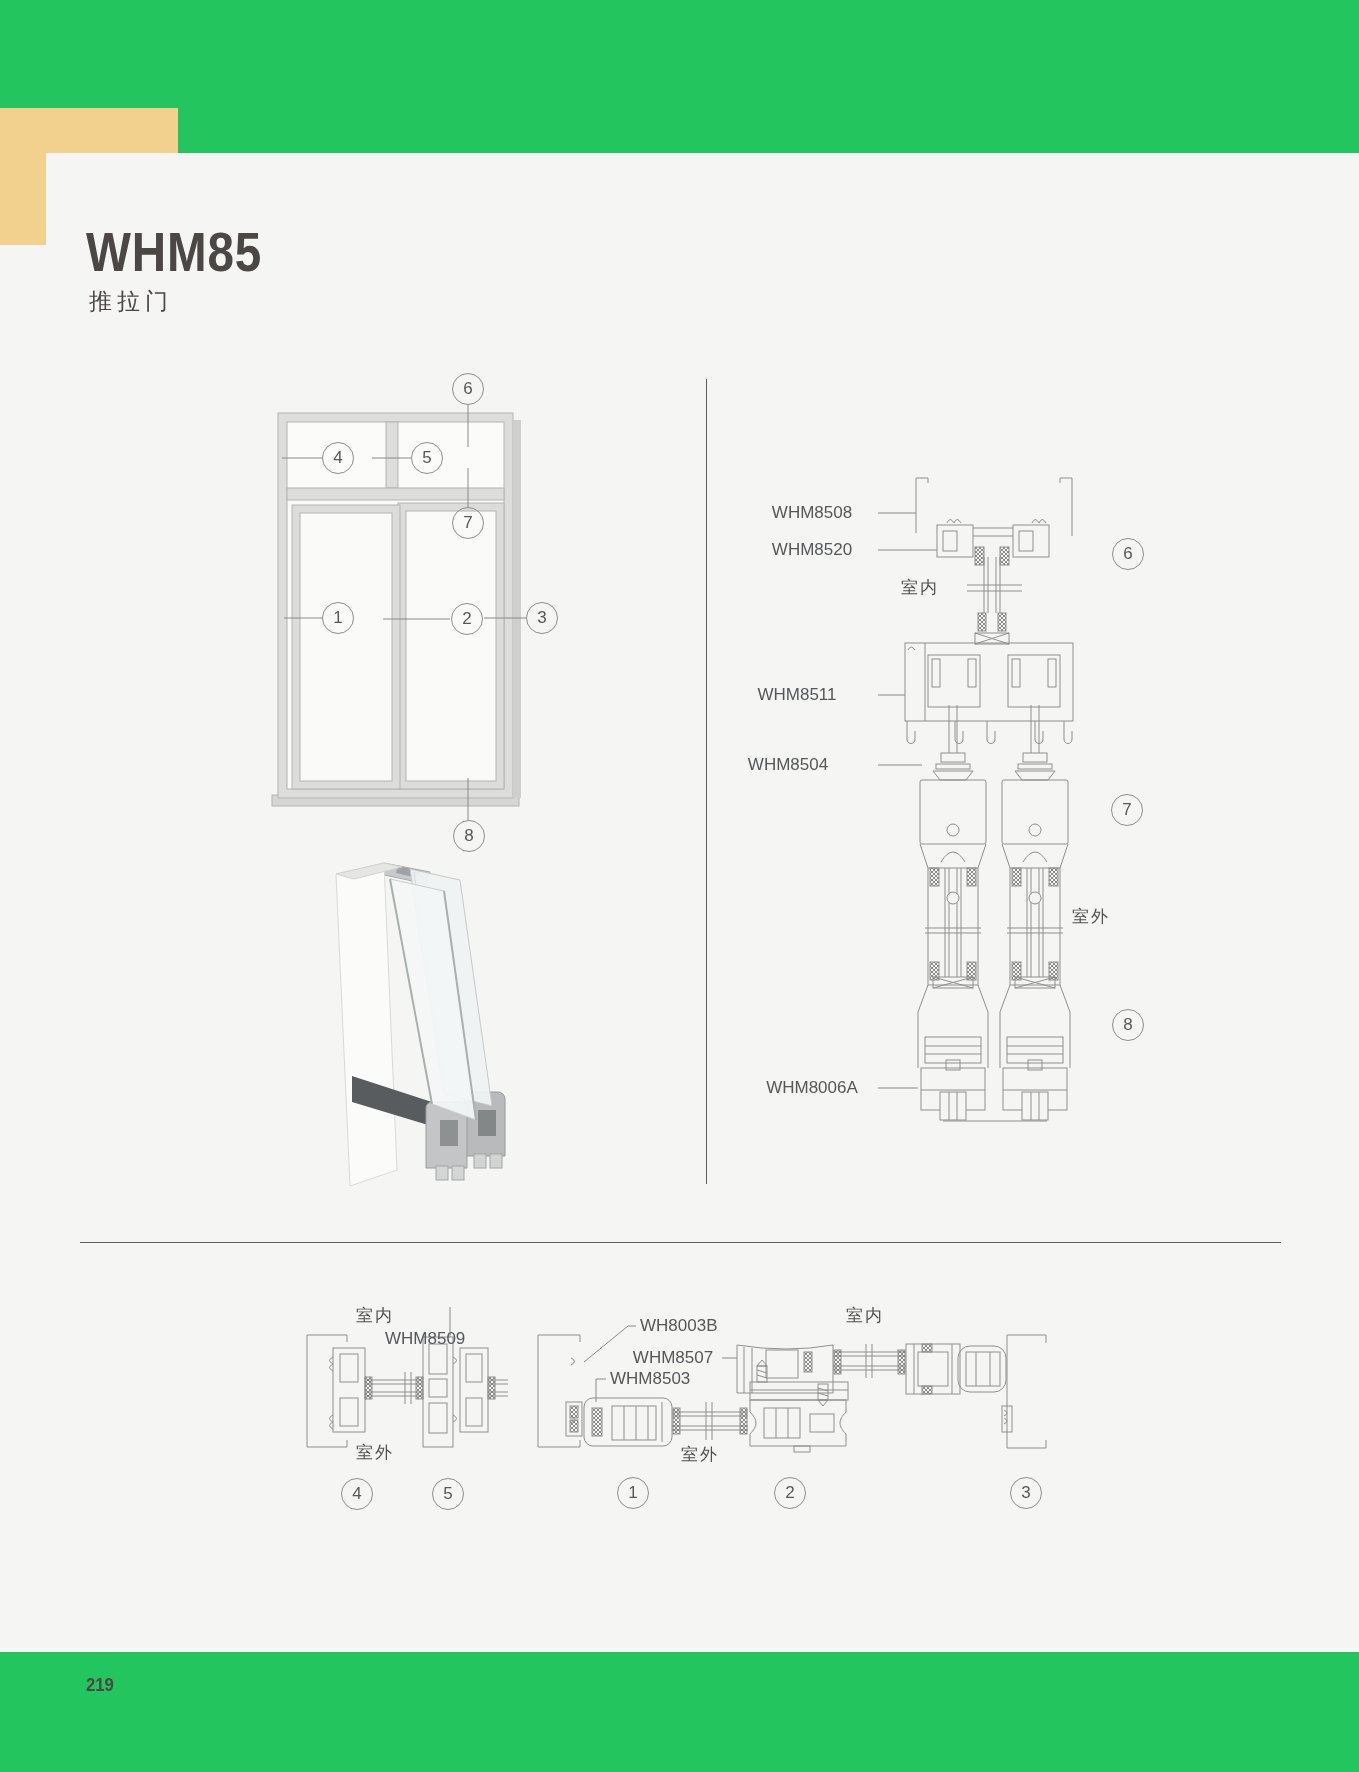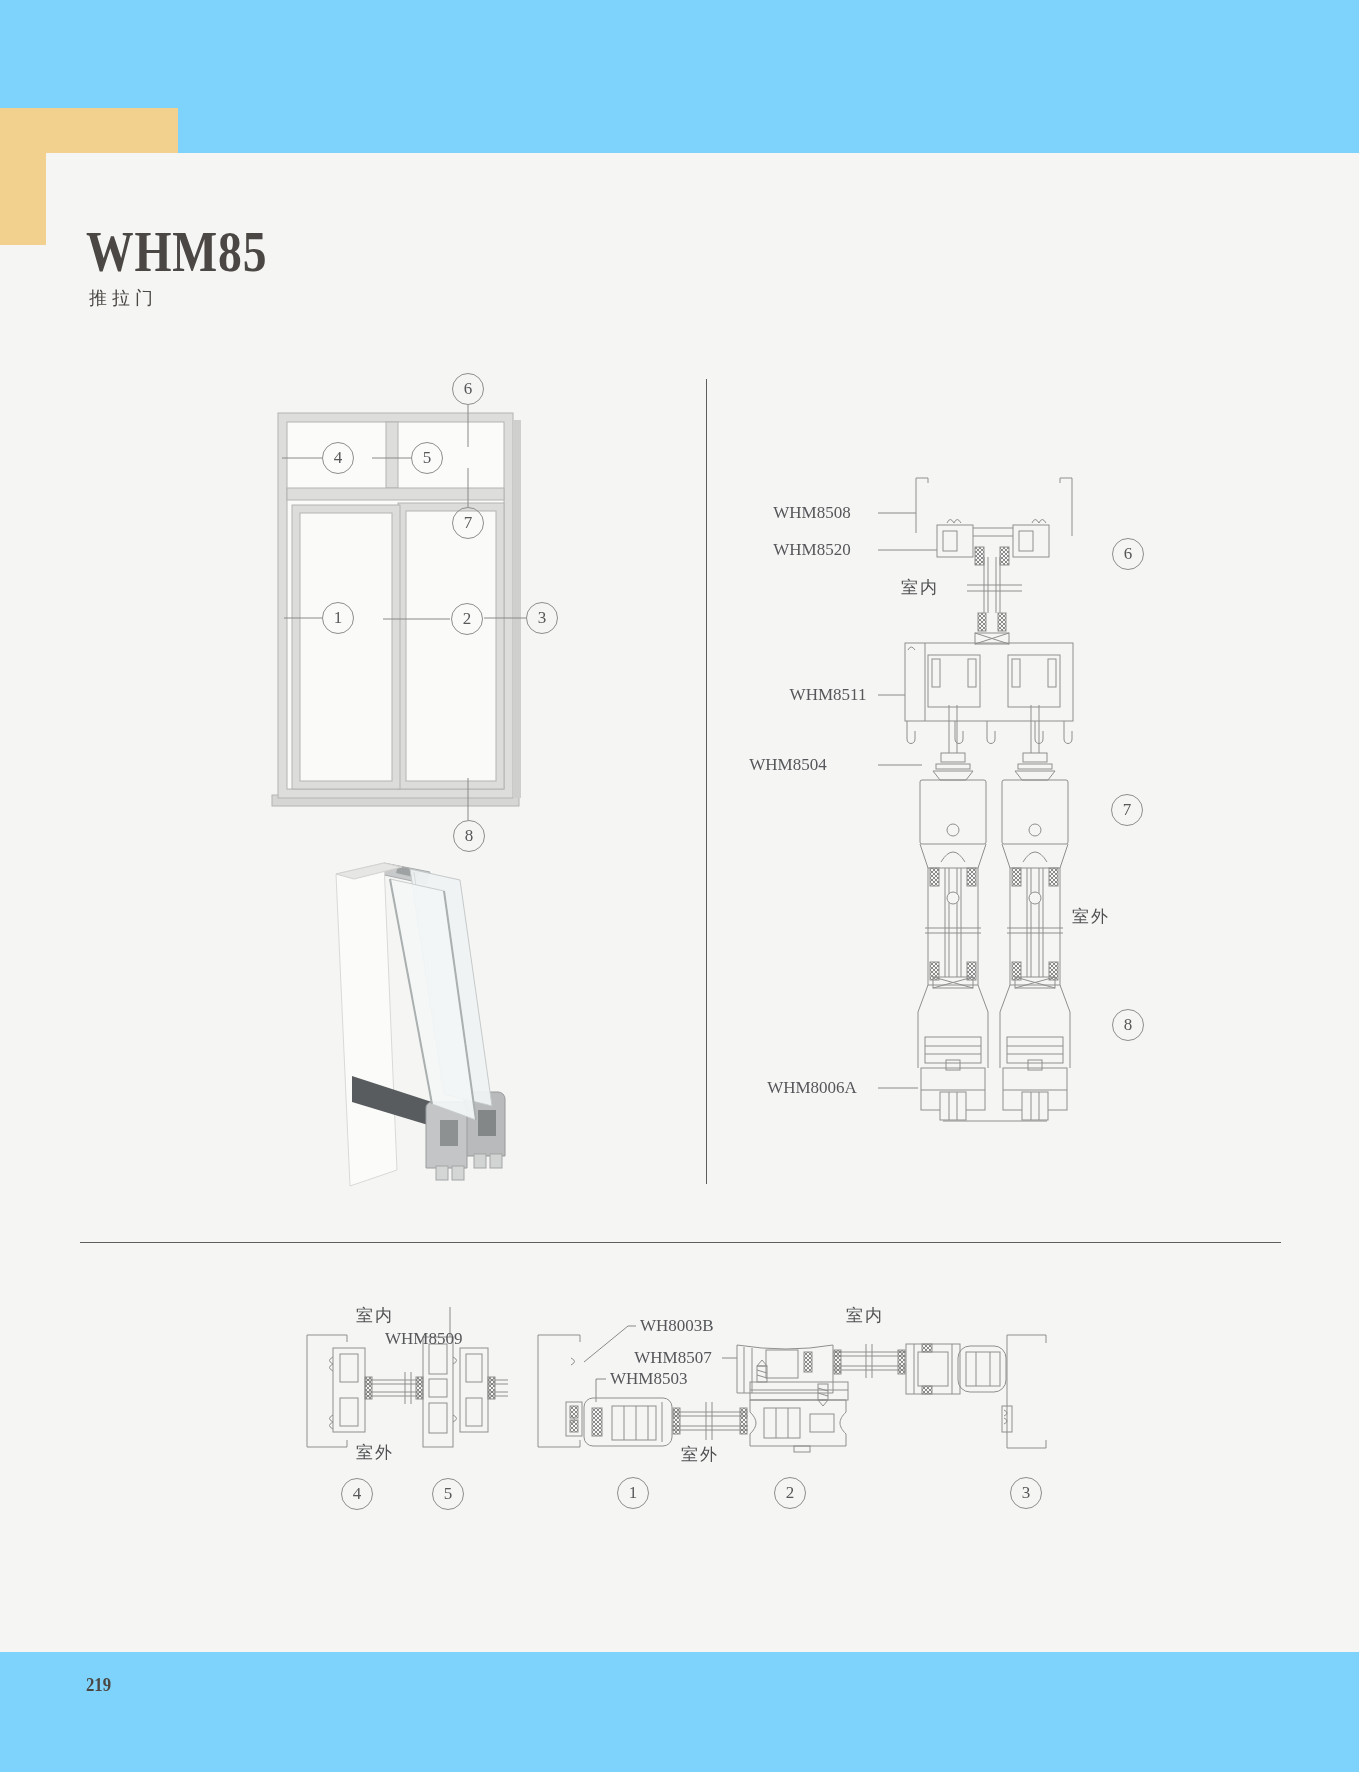--- a/index.html
+++ b/index.html
@@ -1,23 +1,23 @@
 <!DOCTYPE html>
 <html><head>
 <meta charset="utf-8">
 <style>
   html,body{margin:0;padding:0;background:#ffffff;}
-  .page{position:relative;width:1359px;height:1772px;background:#7dd3fc;overflow:hidden;
-        font-family:Liberation Serif, serif;}
+  .page{position:relative;width:1359px;height:1772px;background:#22c55e;overflow:hidden;
+        font-family:Liberation Sans, sans-serif;}
   .panel{position:absolute;left:0;top:153px;width:1359px;height:1499px;background:#f5f5f3;}
   .accent-h{position:absolute;left:0;top:108px;width:178px;height:45px;background:#f2d18e;}
   .accent-v{position:absolute;left:0;top:153px;width:46px;height:92px;background:#f2d18e;}
   .title{position:absolute;left:86px;top:224px;font-size:56px;line-height:1;font-weight:bold;
          color:#4b4744;letter-spacing:1px;transform:scaleX(.85);transform-origin:left top;}
-  .subtitle{position:absolute;left:89px;top:286px;font-size:18px;color:#4b4744;letter-spacing:5px;}
+  .subtitle{position:absolute;left:89px;top:286px;font-size:23px;color:#4b4744;letter-spacing:5px;}
   .pagenum{position:absolute;left:86px;top:1674px;font-size:19px;font-weight:bold;color:#4b4744;
            transform:scaleX(.88);transform-origin:left top;}
   .vline{position:absolute;left:706px;top:379px;width:1px;height:805px;background:#5e5e5e;}
   .hline{position:absolute;left:80px;top:1242px;width:1201px;height:1px;background:#5e5e5e;}
   .label{position:absolute;font-size:17px;color:#55575a;line-height:18px;white-space:nowrap;text-align:right;}
   .r{text-align:center;} .c{text-align:left;}
   .cjk{letter-spacing:2px;color:#4e5052;}
   .callout{position:absolute;width:32px;height:32px;border:1px solid #8e8e8e;border-radius:50%;
            box-sizing:border-box;display:flex;align-items:center;justify-content:center;
            font-size:17px;color:#58585a;}
@@ -249,21 +249,21 @@
   <div class="callout" style="left:526px;top:602px">3</div>
   <div class="callout" style="left:322px;top:442px">4</div>
   <div class="callout" style="left:411px;top:442px">5</div>
   <div class="callout" style="left:452px;top:373px">6</div>
   <div class="callout" style="left:452px;top:507px">7</div>
   <div class="callout" style="left:453px;top:820px">8</div>
 
   <div class="label r" style="left:752px;top:504px;width:120px">WHM8508</div>
   <div class="label r" style="left:752px;top:541px;width:120px">WHM8520</div>
   <div class="label cjk c" style="left:901px;top:579px;width:68px">室内</div>
-  <div class="label r" style="left:768px;top:686px;width:120px">WHM8511</div>
+  <div class="label r" style="left:737px;top:686px;width:120px">WHM8511</div>
   <div class="label r" style="left:728px;top:756px;width:120px">WHM8504</div>
   <div class="label cjk c" style="left:1072px;top:908px;width:68px">室外</div>
   <div class="label r" style="left:752px;top:1079px;width:120px">WHM8006A</div>
   <div class="callout" style="left:1112px;top:538px">6</div>
   <div class="callout" style="left:1111px;top:794px">7</div>
   <div class="callout" style="left:1112px;top:1009px">8</div>
 
   <div class="label c" style="left:385px;top:1330px;width:130px">WHM8509</div>
   <div class="label cjk c" style="left:356px;top:1307px;width:68px">室内</div>
   <div class="label cjk c" style="left:356px;top:1444px;width:68px">室外</div>

